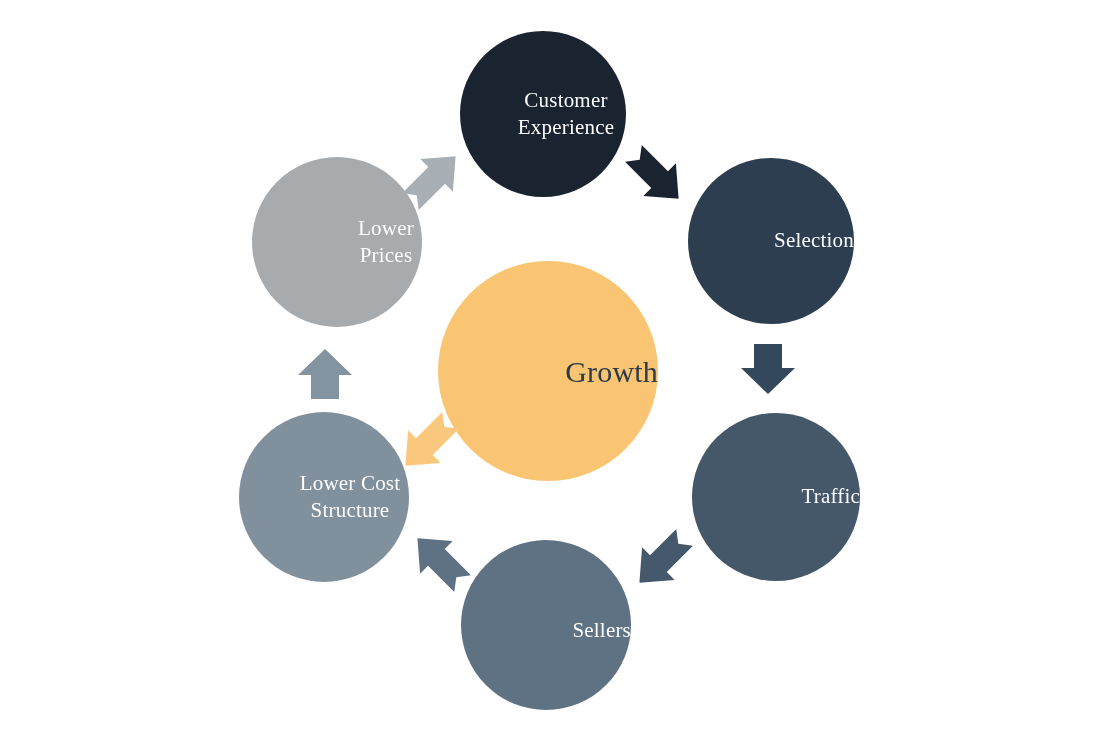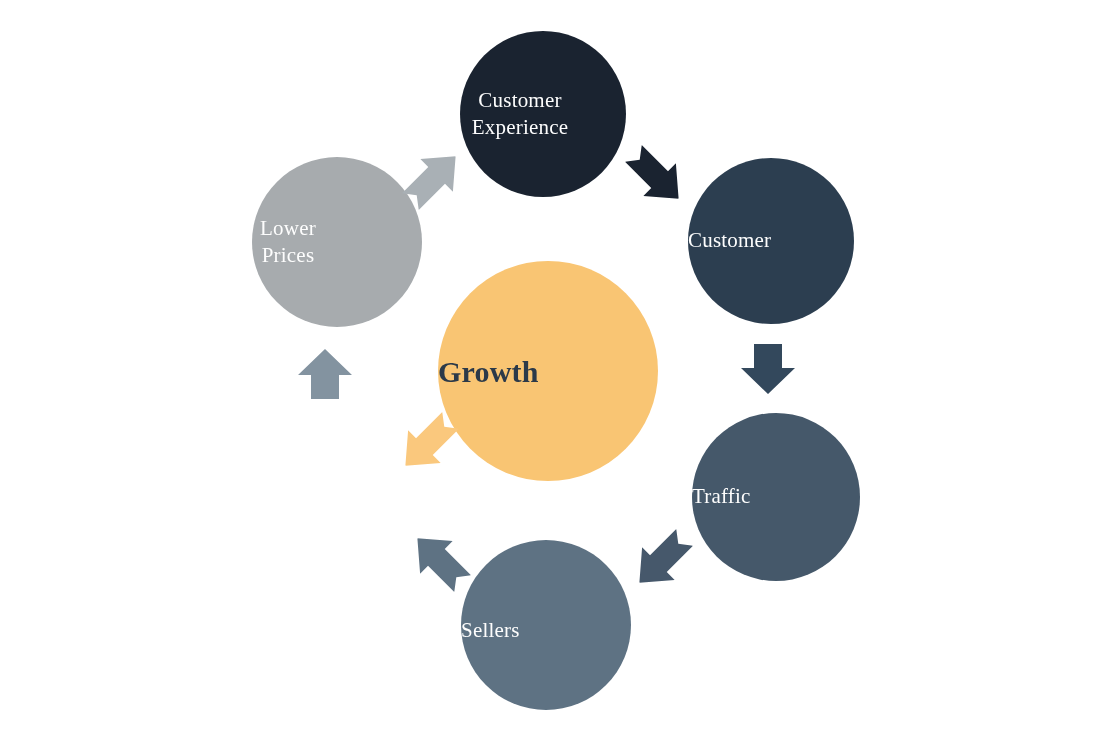--- a/index.html
+++ b/index.html
@@ -14,21 +14,21 @@
     position: relative;
     width: 1100px;
     height: 744px;
     font-family: "Liberation Serif", "DejaVu Serif", serif;
   }
   .node {
     position: absolute;
     border-radius: 50%;
     display: flex;
     align-items: center;
-    justify-content: flex-start;
+    justify-content: flex-end;
     text-align: center;
   }
   .node .label {
     font-size: 21px;
     line-height: 1.3;
     letter-spacing: 0.2px;
   }
   
   .n-ce  { left: 460px; top: 31px;  width: 166px; height: 166px; }
   .n-sel { left: 688px; top: 158px; width: 166px; height: 166px; }
@@ -59,38 +59,41 @@
 </head>
 <body>
 
 <div class="canvas">
 
   <div class="node n-ce" style="background-color: rgb(26, 35, 48);">
     <span class="label" style="color: rgb(253, 253, 253);">Customer Experience</span>
   </div>
 
   <div class="node n-sel" style="background-color: rgb(44, 62, 80);">
-    <span class="label" style="color: rgb(253, 253, 253);">Customer</span>
+    <span class="label" style="color: rgb(253, 253, 253);">Selection</span>
   </div>
 
   <div class="node n-tra" style="background-color: rgb(69, 88, 106);">
     <span class="label" style="color: rgb(253, 253, 253);">Traffic</span>
   </div>
 
   <div class="node n-sell" style="background-color: rgb(94, 114, 131);">
     <span class="label" style="color: rgb(253, 253, 253); margin-top: 12px;">Sellers</span>
   </div>
 
+  <div class="node n-lcs" style="background-color: rgb(128, 144, 156);">
+    <span class="label" style="color: rgb(253, 253, 253);">Lower Cost Structure</span>
+  </div>
 
   <div class="node n-lp" style="background-color: rgb(167, 171, 174);">
     <span class="label" style="color: rgb(253, 253, 253);">Lower Prices</span>
   </div>
 
   <div class="node n-growth" style="background-color: rgb(249, 197, 115);">
-    <span class="label" style="color: rgb(44, 58, 73); font-weight: bold;">Growth</span>
+    <span class="label" style="color: rgb(44, 58, 73);">Growth</span>
   </div>
 
   <div class="arrow a-lp-ce">
     <svg viewBox="0 0 100 70" preserveAspectRatio="none">
       <path d="M0 17 H58 V0 L100 35 L58 70 V53 H0 L14 35 Z" style="fill: rgb(169, 176, 181);"></path>
     </svg>
   </div>
 
   <div class="arrow a-ce-sel">
     <svg viewBox="0 0 100 70" preserveAspectRatio="none">

